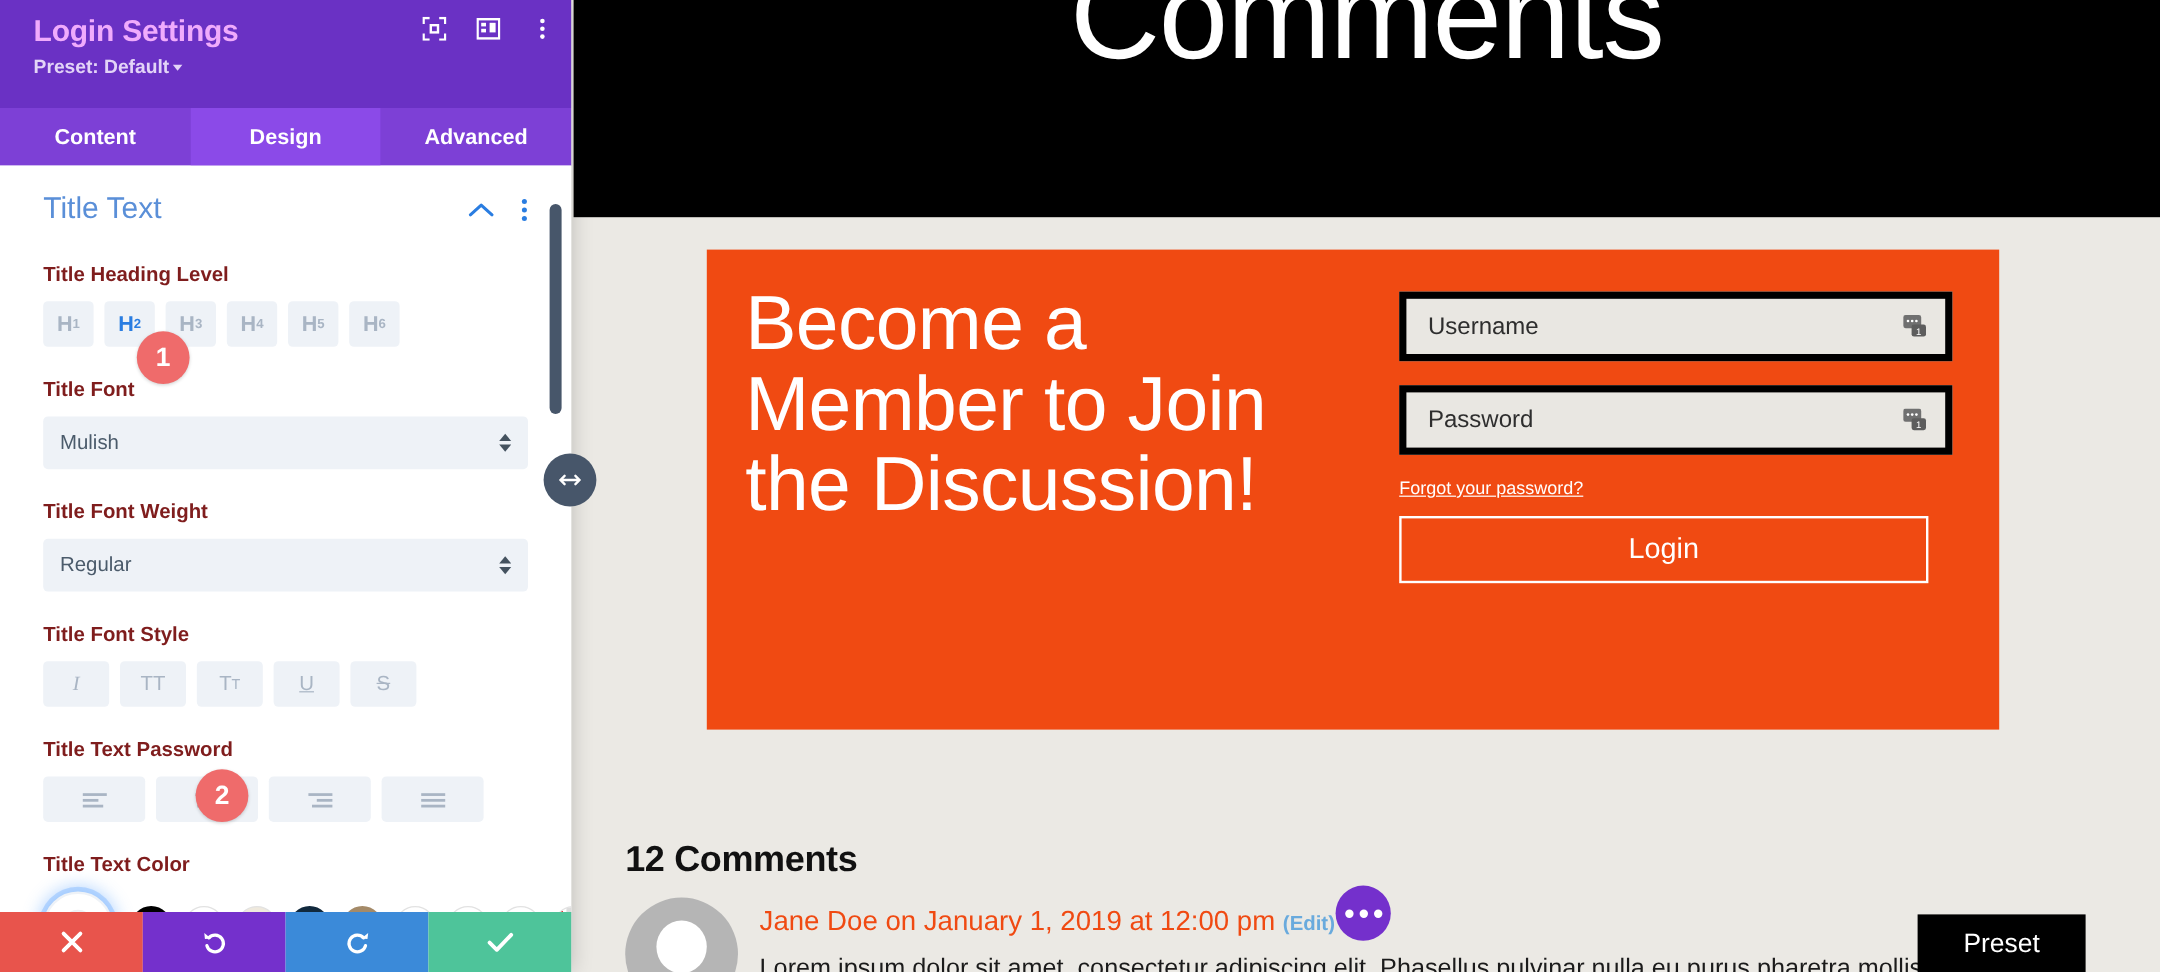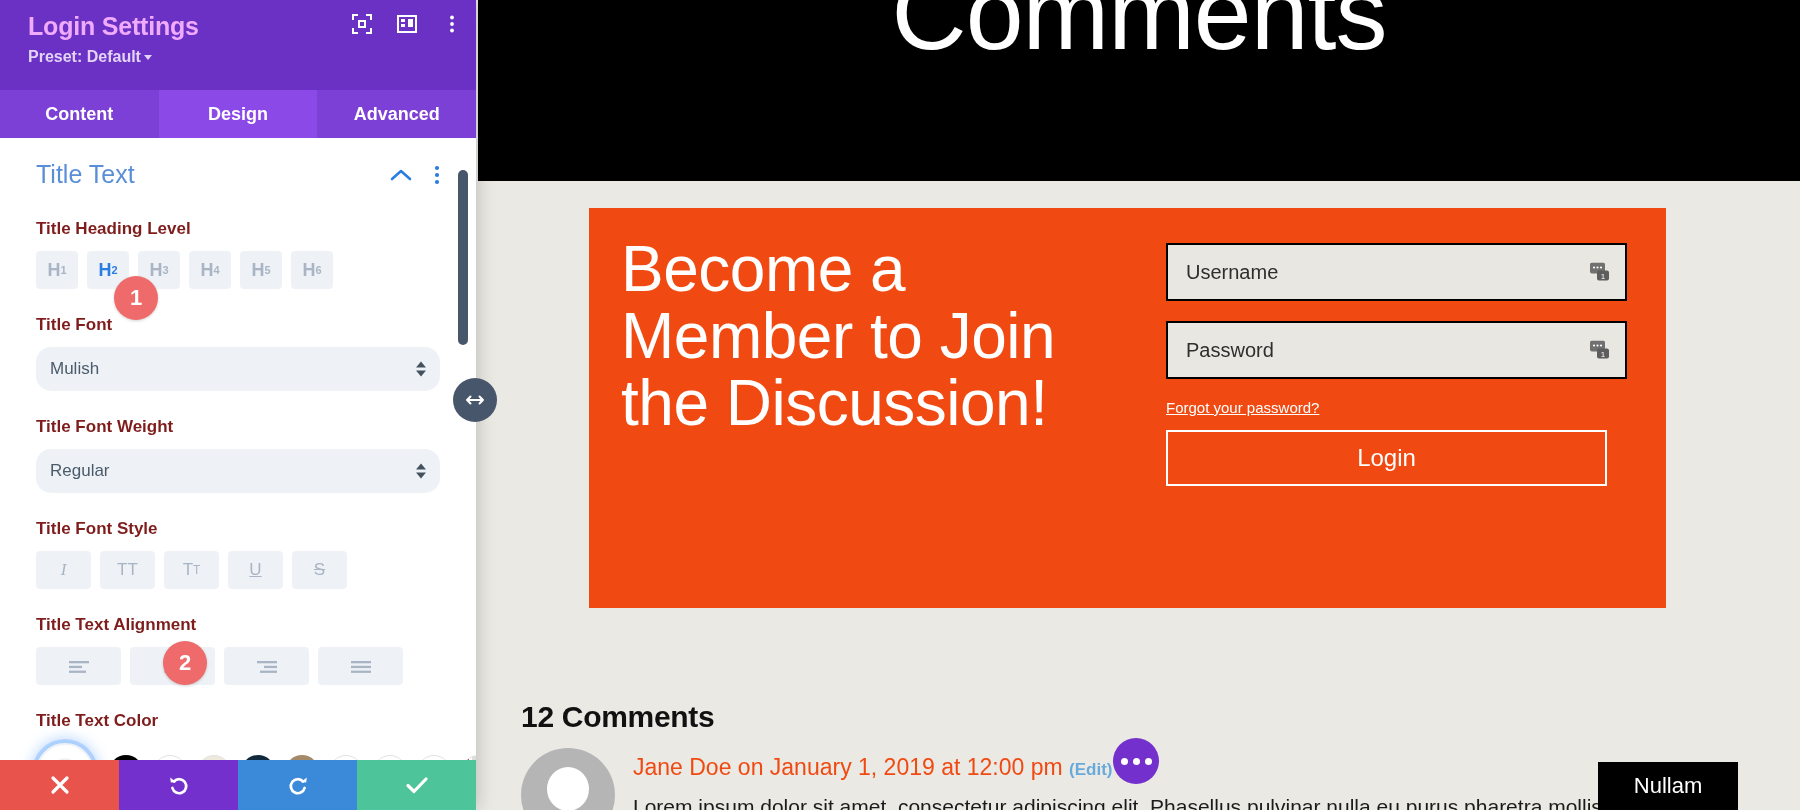--- a/index.html
+++ b/index.html
@@ -77,21 +77,21 @@
     width: 500px;
     padding: 35px 27px 0 0;
     margin-left: auto;
   }
 
   .field {
     position: relative;
     width: 461px;
     height: 58px;
     background: #e9e7e2;
-    border: 2px solid #000000;
+    border: 6px solid #000000;
     margin-bottom: 20px;
     display: flex;
     align-items: center;
     padding-left: 18px;
   }
   .field-label {
     font-size: 20px;
     color: #2e2e2e;
     font-family: "Liberation Sans", sans-serif;
   }
@@ -336,21 +336,21 @@
   .h-btn { width: 42px; font-weight: bold; }
   .h-btn.active { color: #2a7de1; }
   .h-btn sub { font-size: 11px; }
   .style-btn { width: 55px; font-size: 17px; }
   .align-btn { width: 85px; }
 
   .select-box {
     position: relative;
     background: #eef2f7;
     height: 44px;
-    border-radius: 15px;
+    border-radius: 4px;
     display: flex;
     align-items: center;
     padding: 0 14px;
     font-size: 17px;
     color: #4b5b6b;
     cursor: pointer;
   }
   .select-arrows {
     position: absolute;
     right: 14px;
@@ -538,21 +538,21 @@
         </div>
       </div>
     </div>
 
     <div class="more-badge">
       <i></i>
       <i></i>
       <i></i>
     </div>
 
-    <div class="reply-button">Nullam</div>
+    <div class="reply-button">Preset</div>
   </div>
 
   <div class="panel">
 
     <div class="panel-header">
       <div class="panel-title">Login Settings</div>
       <div class="panel-preset">
         <span>Preset: Default</span><span class="preset-caret"></span>
       </div>
       <div class="header-icons">
@@ -640,21 +640,21 @@
             <div class="sq-btn style-btn">
                 <span style="text-decoration:underline;">U</span>
               </div>
             <div class="sq-btn style-btn">
                 <span style="text-decoration:line-through;">S</span>
               </div>
           </div>
         </div>
 
         <div class="opt-group">
-          <div class="opt-label">Title Text Alignment</div>
+          <div class="opt-label">Title Text Password</div>
           <div class="btn-row">
             <div class="sq-btn align-btn">
               <svg width="26" height="16" viewBox="0 0 26 16">
                 <rect x="3" y="3" width="20" height="2.3" fill="#a9b5c4"></rect>
                 <rect x="3" y="7.8" width="13" height="2.3" fill="#a9b5c4"></rect>
                 <rect x="3" y="12.6" width="17" height="2.3" fill="#a9b5c4"></rect>
               </svg>
             </div>
             <div class="sq-btn align-btn">
               <svg width="26" height="16" viewBox="0 0 26 16">

